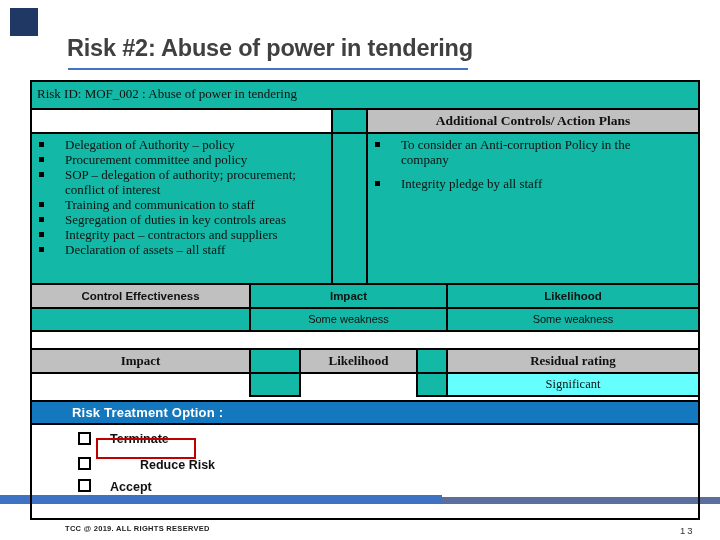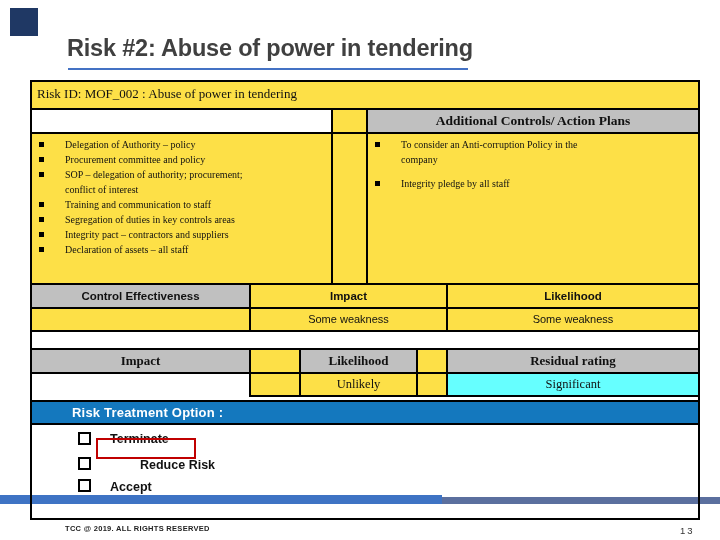--- a/index.html
+++ b/index.html
@@ -7,38 +7,38 @@
          font-family:"Liberation Serif",serif;color:#111;}
   
   .deco-square{position:absolute;left:10px;top:8px;width:28px;height:28px;background:#1F3864;}
   .title{position:absolute;left:67px;top:35px;margin:0;font-family:"Liberation Sans",sans-serif;
          font-weight:bold;font-size:23.5px;letter-spacing:-0.2px;color:#404040;white-space:nowrap;}
   .title-underline{position:absolute;left:68px;top:68px;width:400px;height:2px;background:#4472C4;}
   
   #tbl{position:absolute;left:30px;top:80px;width:670px;height:440px;}
   .ob{position:absolute;left:0;top:0;width:670px;height:440px;border:2px solid #000;
       box-sizing:border-box;z-index:4;pointer-events:none;}
-  .cell{position:absolute;box-sizing:border-box;border:2px solid #000;background:#fde047;}
+  .cell{position:absolute;box-sizing:border-box;border:2px solid #000;background:#14b8a6;}
   .gray{background:#C0C0C0;}
   .cyan{background:#66FFFF;}
   .ctr{text-align:center;}
   
   .risk-id{left:0;top:0;width:670px;height:30px;font-size:13px;padding:4px 0 0 5px;}
   
   .hdr{top:28px;height:26px;font-weight:bold;font-size:13.5px;line-height:22px;}
   .hdr-existing{left:0;width:303px;margin-top:33px;}
   .gapcol-top{left:301px;top:28px;width:37px;height:26px;}
   .hdr-additional{left:336px;width:334px;}
   
   .bodycell{top:52px;height:153px;}
   .body-existing{left:0;width:303px;}
   .gapcol-mid{left:301px;top:52px;width:37px;height:153px;}
   .body-additional{left:336px;width:334px;}
   ul.blist{list-style:none;margin:3px 2px 0 6px;padding:0;}
-  ul.blist li{position:relative;padding-left:27px;font-size:10px;line-height:15px;
+  ul.blist li{position:relative;padding-left:27px;font-size:13px;line-height:15px;
               white-space:pre-wrap;}
   .blist2 li{line-height:16px;margin-bottom:9px;font-size:13px;}
   .blt{position:absolute;left:1px;top:5px;width:5px;height:5px;background:#000;}
   
   .arow-h{top:203px;height:26px;font-family:"Liberation Sans",sans-serif;font-weight:bold;
           font-size:11.5px;line-height:22px;}
   .arow-v{top:227px;height:25px;font-family:"Liberation Sans",sans-serif;
           font-size:11px;line-height:20px;}
   .a-c1{left:0;width:221px;}
   .a-c2{left:219px;width:199px;}
@@ -124,21 +124,20 @@
     <div class="cell arow-v a-c1"></div>
     <div class="cell arow-v a-c2 ctr">Some weakness</div>
     <div class="cell arow-v a-c3 ctr">Some weakness</div>
 
     <div class="cell brow-h b-c1 gray ctr">Impact</div>
     <div class="cell brow-h b-g1"></div>
     <div class="cell brow-h b-c2 gray ctr">Likelihood</div>
     <div class="cell brow-h b-g2"></div>
     <div class="cell brow-h b-c3 gray ctr">Residual rating</div>
     <div class="cell brow-v b-g1"></div>
-    <div class="cell brow-v b-c2 ctr">Unlikely</div>
     <div class="cell brow-v b-g2"></div>
     <div class="cell brow-v b-c3 cyan ctr">Significant</div>
 
     <div class="cell treatment">Risk Treatment Option :</div>
 
     <div class="cb cb1"></div>
     <div class="cblabel cl1">Terminate</div>
     <div class="redbox"></div>
     <div class="cb cb2"></div>
     <div class="cblabel cl2">Reduce Risk</div>

